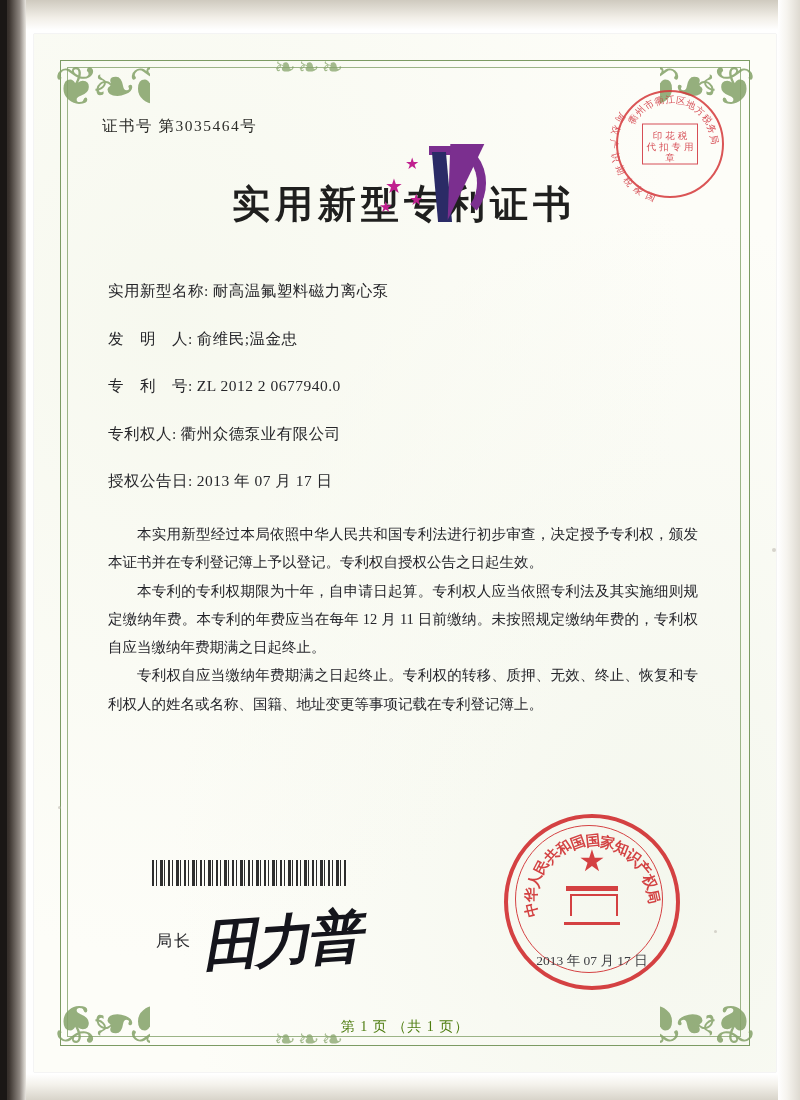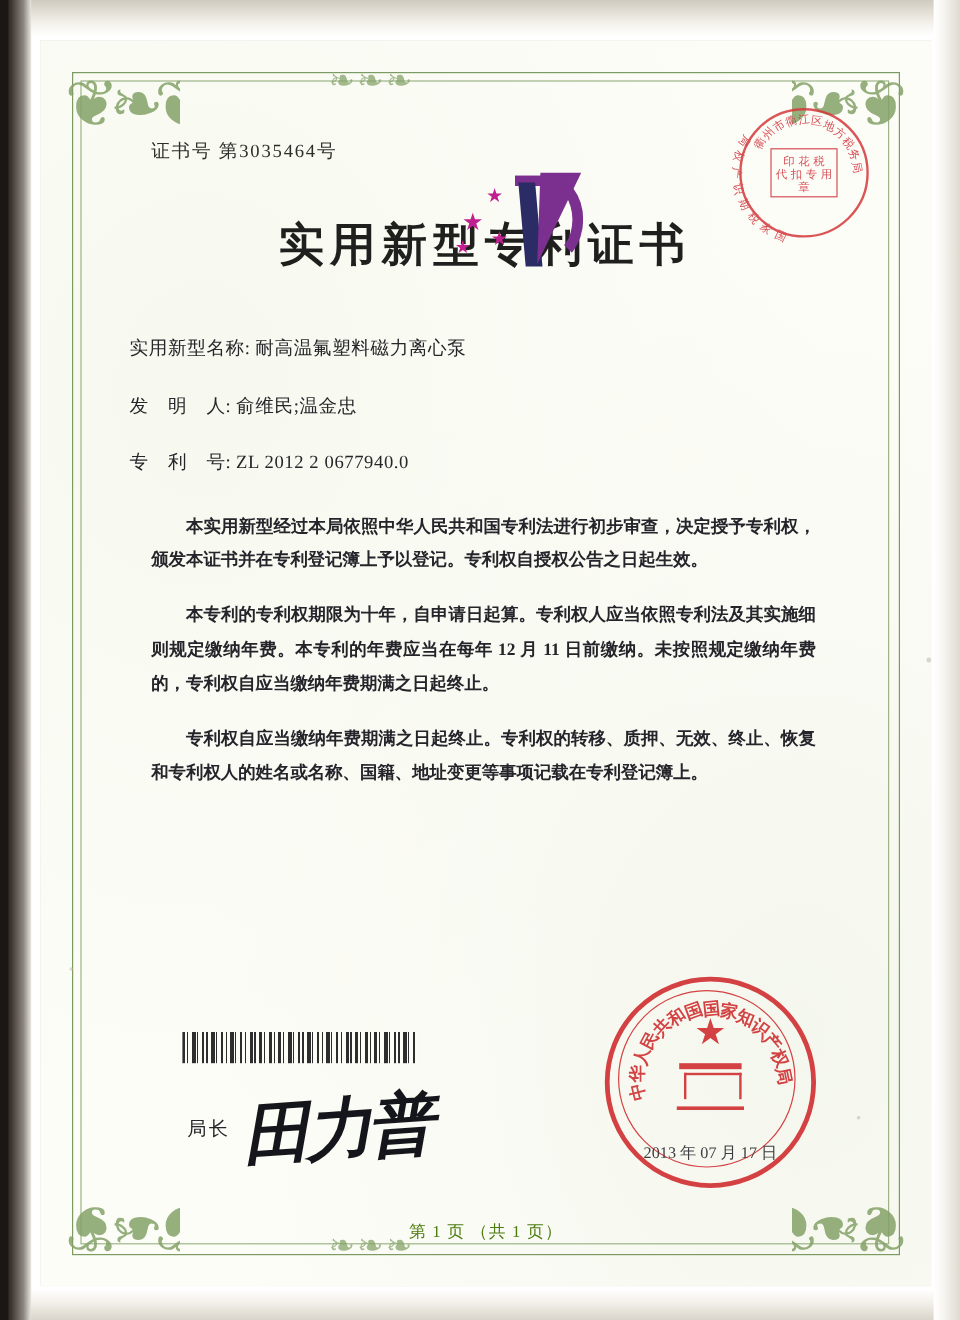--- a/index.html
+++ b/index.html
@@ -117,21 +117,21 @@
     position: absolute;
     left: 60px; top: 60px;
     width: 620px;
     color: #2a2a28;
   }
 
   .cert-no {
     font-size: 15.5px;
     letter-spacing: 1.5px;
     color: #2d2d2a;
-    margin: 22px 0 0 32px;
+    margin: 22px 0 0 8px;
   }
 
   
   .logo {
     position: absolute;
     left: 285px; top: 48px;
     width: 150px; height: 100px;
   }
   .logo .sail {
     position: absolute;
@@ -192,21 +192,21 @@
   .field-value { letter-spacing: 0.5px; }
 
   .body-text {
     margin: 22px 0 0 14px;
     font-size: 14.5px;
     line-height: 1.95;
     color: #24242a;
     width: 590px;
     text-align: justify;
   }
-  .body-text p { margin: 18px; text-indent: 2em; font-weight: bold; }
+  .body-text p { margin: 0; text-indent: 2em; }
 
   
   .barcode {
     position: absolute;
     left: 118px; bottom: 186px;
     width: 196px; height: 26px;
     background:
       repeating-linear-gradient(to right,
         #1c1c1c 0px, #1c1c1c 2px, #fdfdf8 2px, #fdfdf8 4px,
         #1c1c1c 4px, #1c1c1c 5px, #fdfdf8 5px, #fdfdf8 8px,
@@ -427,20 +427,28 @@
           <span class="field-value">耐高温氟塑料磁力离心泵</span>
         </div>
         <div class="field-row">
           <span class="field-label">发　明　人:</span>
           <span class="field-value">俞维民;温金忠</span>
         </div>
         <div class="field-row">
           <span class="field-label">专　利　号:</span>
           <span class="field-value">ZL 2012 2 0677940.0</span>
         </div>
+        <div class="field-row">
+          <span class="field-label">专利权人:</span>
+          <span class="field-value">衢州众德泵业有限公司</span>
+        </div>
+        <div class="field-row">
+          <span class="field-label">授权公告日:</span>
+          <span class="field-value">2013 年 07 月 17 日</span>
+        </div>
       </div>
 
       <div class="body-text">
         <p>本实用新型经过本局依照中华人民共和国专利法进行初步审查，决定授予专利权，颁发本证书并在专利登记簿上予以登记。专利权自授权公告之日起生效。</p>
         <p>本专利的专利权期限为十年，自申请日起算。专利权人应当依照专利法及其实施细则规定缴纳年费。本专利的年费应当在每年 12 月 11 日前缴纳。未按照规定缴纳年费的，专利权自应当缴纳年费期满之日起终止。</p>
         <p>专利权自应当缴纳年费期满之日起终止。专利权的转移、质押、无效、终止、恢复和专利权人的姓名或名称、国籍、地址变更等事项记载在专利登记簿上。</p>
       </div>
     </div>
 
     <div class="barcode"></div>

